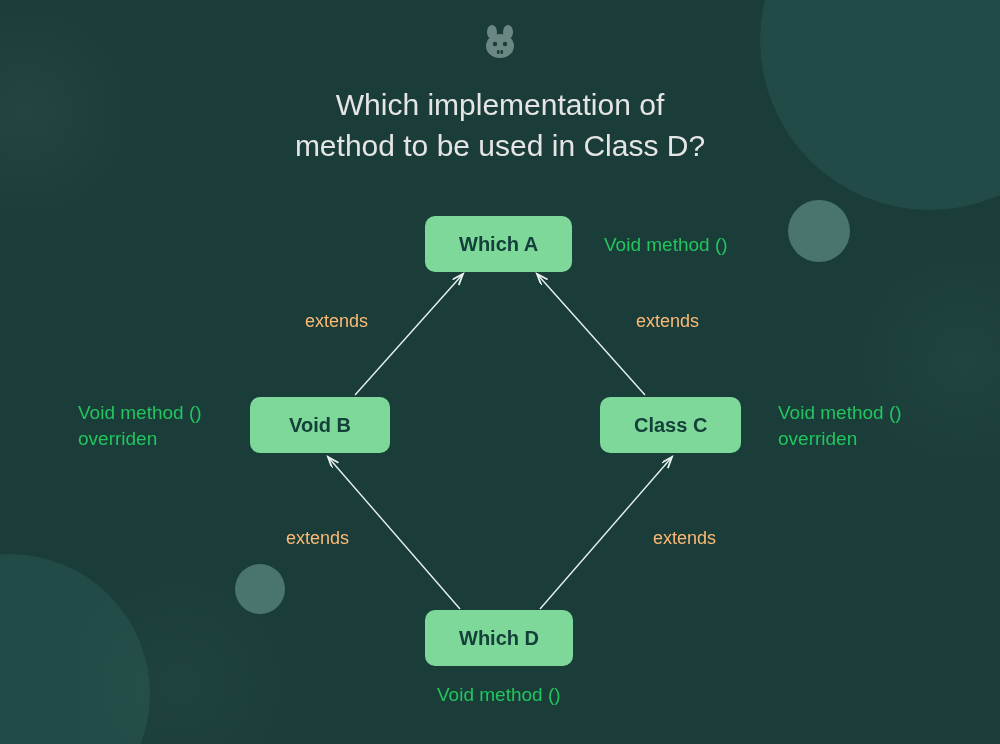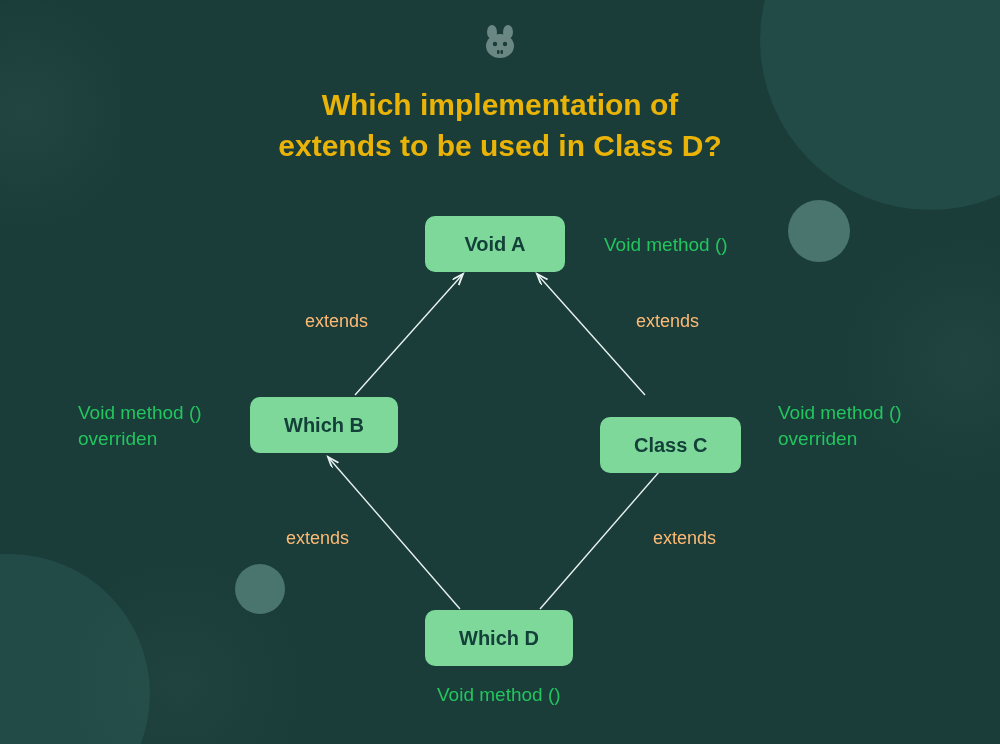--- a/index.html
+++ b/index.html
@@ -62,23 +62,23 @@
     position: absolute;
     top: 24px; left: 50%;
     transform: translateX(-50%);
     color: #6a8783;
   }
   
   .title {
     position: absolute;
     top: 85px; left: 0; width: 100%;
     text-align: center;
-    color: #eab308;
+    color: #e5e5e5;
     font-size: 30px;
-    font-weight: 700;
+    font-weight: 400;
     line-height: 1.35;
   }
   
   .class-box {
     position: absolute;
     background: #7ed89a;
     color: #14403a;
     border-radius: 10px;
     font-size: 20px;
     font-weight: 600;
@@ -132,53 +132,53 @@
     <ellipse cx="28" cy="8" rx="5" ry="7" fill="#6a8783"></ellipse>
     <circle cx="15" cy="20" r="2.2" fill="#1a3d3a"></circle>
     <circle cx="25" cy="20" r="2.2" fill="#1a3d3a"></circle>
     <rect x="17" y="26" width="2.5" height="4" fill="#1a3d3a" rx="1"></rect>
     <rect x="20.5" y="26" width="2.5" height="4" fill="#1a3d3a" rx="1"></rect>
   </svg>
 </div>
 
 <div class="title">
   <span>Which implementation of</span><br>
-  <span>extends to be used in Class D?</span>
+  <span>method to be used in Class D?</span>
 </div>
 
 <svg class="arrows">
   <defs>
     <marker id="arrowhead" markerWidth="10" markerHeight="10" refX="8" refY="3" orient="auto">
       <path d="M0,0 L8,3 L0,6" fill="none" stroke="#e8f2ef" stroke-width="1.3"></path>
     </marker>
   </defs>
 
   <line x1="355" y1="395" x2="463" y2="274" marker-end="url(#arrowhead)"></line>
 
   <line x1="645" y1="395" x2="537" y2="274" marker-end="url(#arrowhead)"></line>
 
   <line x1="460" y1="609" x2="328" y2="457" marker-end="url(#arrowhead)"></line>
 
   <line x1="540" y1="609" x2="672" y2="457" marker-end="url(#arrowhead)"></line>
 </svg>
 
 <div class="class-box" style="left:425px; top:216px;">
-  <span>Void A</span>
+  <span>Which A</span>
 </div>
 <div class="annotation" style="left:604px; top:232px;">Void method ()</div>
 
 <div class="class-box" style="left:250px; top:397px;">
-  <span>Which B</span>
+  <span>Void B</span>
 </div>
 <div class="annotation" style="left:78px; top:400px;">
   <span>Void method ()</span><br>
   <span>overriden</span>
 </div>
 
-<div class="class-box" style="left:600px; top:417px;">
+<div class="class-box" style="left:600px; top:397px;">
   <span>Class C</span>
 </div>
 <div class="annotation" style="left:778px; top:400px;">
   <span>Void method ()</span><br>
   <span>overriden</span>
 </div>
 
 <div class="class-box" style="left:425px; top:610px;">
   <span>Which D</span>
 </div>

